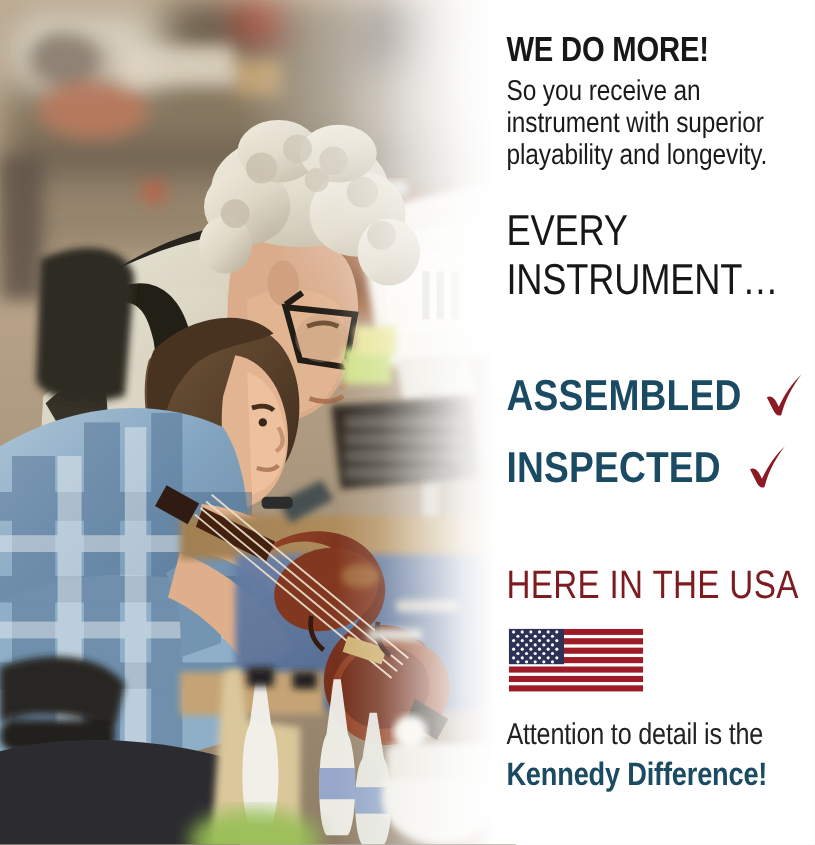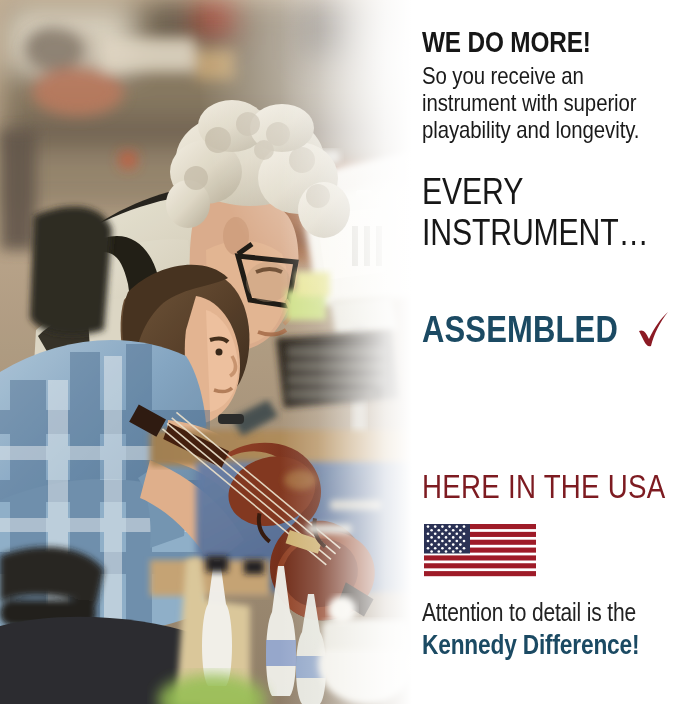--- a/index.html
+++ b/index.html
@@ -457,20 +457,26 @@
     <div id="every-2" class="cond">INSTRUMENT…</div>
 
     <div class="chk-row" id="row-assembled">
       <span class="word">ASSEMBLED</span>
       <svg class="tick" viewBox="0 0 34 38">
         <path d="M3 21 C 7 19, 10 22, 13 29 C 18 18, 25 8, 32 2 C 24 12, 18 24, 15 36 C 12 37, 10 35, 8 31 Z" fill="#8b1a24"></path>
       </svg>
     </div>
 
 
+    <div class="chk-row" id="row-inspected">
+      <span class="word">INSPECTED</span>
+      <svg class="tick" viewBox="0 0 34 38">
+        <path d="M3 21 C 7 19, 10 22, 13 29 C 18 18, 25 8, 32 2 C 24 12, 18 24, 15 36 C 12 37, 10 35, 8 31 Z" fill="#8b1a24"></path>
+      </svg>
+    </div>
 
 
     <div id="usa-line" class="cond">HERE IN THE USA</div>
 
     <div id="flag">
       <svg viewBox="0 0 112 55">
         <g fill="#9e1b28">
           <rect x="0" y="0" width="112" height="5.1"></rect>
           <rect x="0" y="7.85" width="112" height="5.1"></rect>
           <rect x="0" y="15.7" width="112" height="5.1"></rect>

